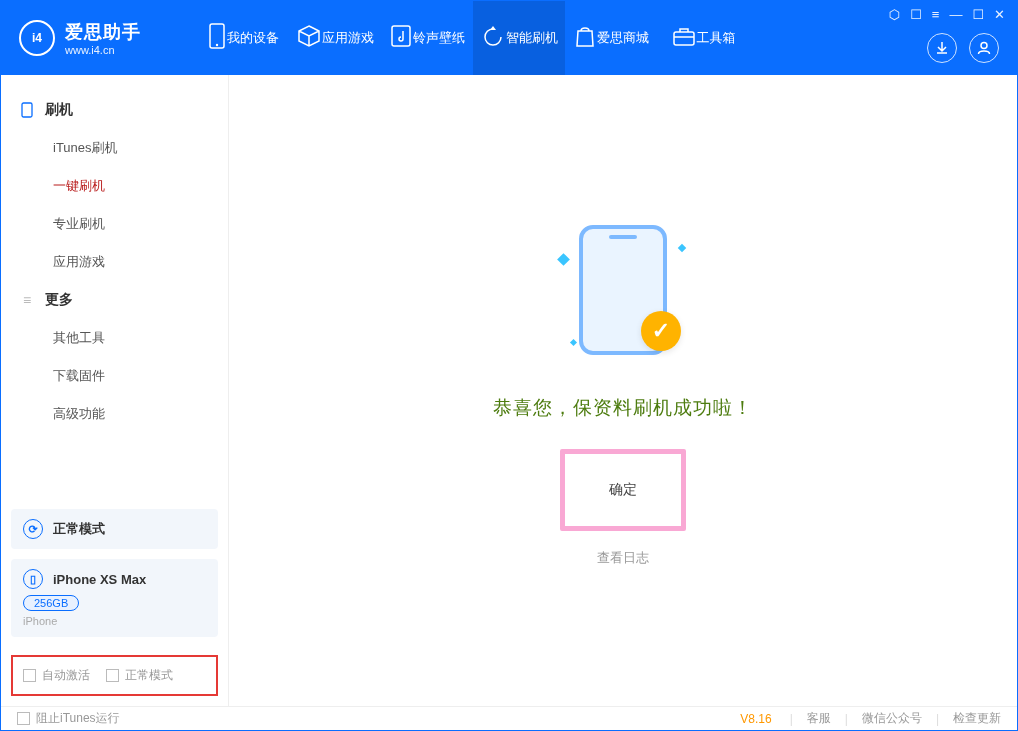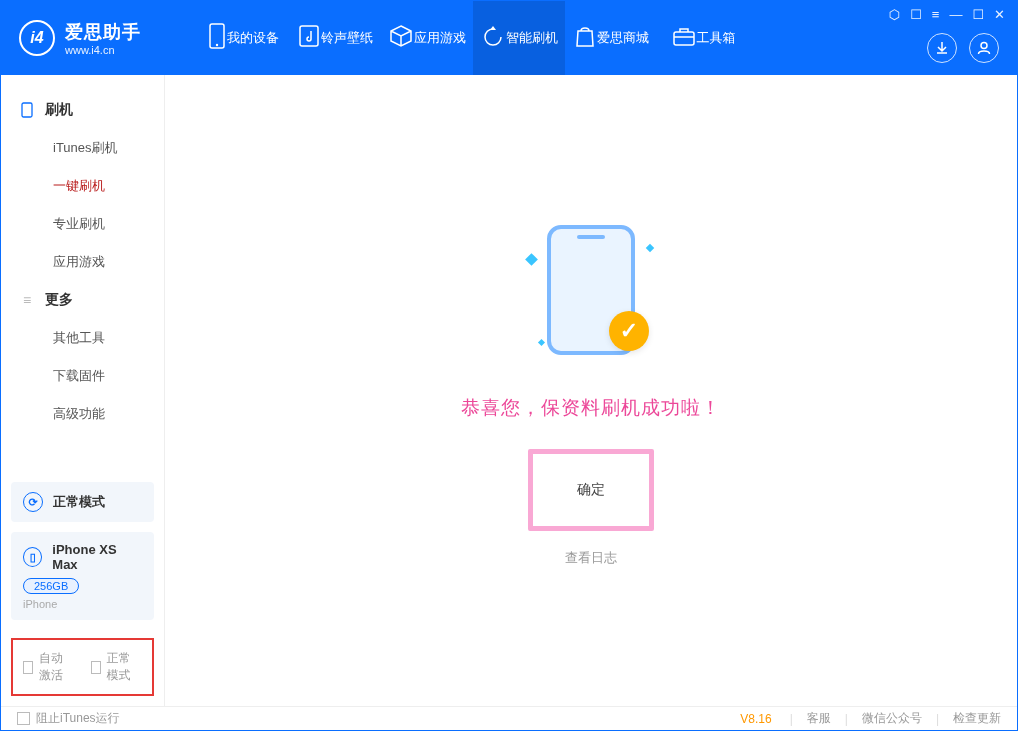--- a/index.html
+++ b/index.html
@@ -1,33 +1,33 @@
 <!DOCTYPE html>
 <html><head>
 <meta charset="utf-8">
 <style>
 * { margin: 0; padding: 0; box-sizing: border-box; }
 body { font-family: "Microsoft YaHei", Arial, sans-serif; background: #f0f0f0; display: flex; justify-content: center; align-items: center; min-height: 100vh; }
 .window { width: 1018px; height: 731px; background: #fff; border: 1px solid #0a6eff; display: flex; flex-direction: column; overflow: hidden; }
 .titlebar { height: 74px; background: linear-gradient(135deg, #0a6eff 0%, #0a6eff 100%); display: flex; align-items: stretch; position: relative; }
 .logo-area { display: flex; align-items: center; padding-left: 18px; width: 196px; }
-.logo-icon { width: 36px; height: 36px; border-radius: 50%; border: 2px solid #fff; display: flex; align-items: center; justify-content: center; color: #fff; font-weight: bold; font-size: 16px; font-style: italic; }
+.logo-icon { width: 36px; height: 36px; border-radius: 50%; border: 2px solid #fff; display: flex; align-items: center; justify-content: center; color: #fff; font-weight: bold; font-size: 12px; }
 .logo-text { margin-left: 10px; color: #fff; }
 .logo-text .cn { font-size: 18px; font-weight: bold; letter-spacing: 1px; }
 .logo-text .url { font-size: 11px; opacity: 0.9; }
 .nav-tabs { display: flex; flex: 1; }
 .nav-tab { width: 92px; display: flex; flex-direction: row; align-items: center; justify-content: center; color: #fff; font-size: 13px; cursor: pointer; position: relative; text-align: center; }
 .nav-tab.active { background: rgba(0,0,0,0.12); }
 .nav-tab .icon { font-size: 22px; margin-bottom: 4px; display:flex; align-items:center; justify-content:center; height: 28px;}
 .win-controls { position: absolute; top: 0; right: 0; display: flex; align-items: center; height: 26px; gap: 10px; padding-right: 12px; }
 .win-controls span { color: #fff; font-size: 13px; cursor: pointer; opacity: 0.9; }
 .right-buttons { position: absolute; right: 18px; bottom: 12px; display: flex; gap: 12px; }
 .circle-btn { width: 30px; height: 30px; border: 1.5px solid rgba(255,255,255,0.8); border-radius: 50%; display: flex; align-items: center; justify-content: center; color: #fff; cursor: pointer; }
 .body { flex: 1; display: flex; min-height: 0; }
-.sidebar { width: 164px; border-right: 1px solid #eee; display: flex; flex-direction: column; background: #fff; }
+.sidebar { width: 228px; border-right: 1px solid #eee; display: flex; flex-direction: column; background: #fff; }
 .side-scroll { flex: 1; overflow-y: auto; padding-top: 16px; }
 .side-group-header { display: flex; align-items: center; gap: 10px; padding: 10px 18px; color: #333; font-size: 14px; font-weight: bold; }
 .side-group-header .gicon { width: 16px; display: flex; justify-content: center; color: #0a6eff; }
 .side-item { padding: 10px 18px 10px 52px; font-size: 13px; color: #555; cursor: pointer; }
 .side-item.active { color: #b91c1c; }
 .device-blocks { padding: 0 10px 10px 10px; }
 .device-block { background: #f2f6fb; border-radius: 4px; padding: 10px 12px; margin-top: 10px; }
 .device-block .hdr { display: flex; align-items: center; gap: 10px; font-size: 13px; color: #333; font-weight: bold; }
 .device-block .hdr .dicon { width: 20px; height: 20px; border-radius: 50%; border: 1.5px solid #0a6eff; display: flex; align-items: center; justify-content: center; color: #0a6eff; font-size: 11px; }
 .badge { display: inline-block; border: 1px solid #0a6eff; color: #0a6eff; border-radius: 10px; padding: 1px 10px; font-size: 11px; margin-top: 6px; background: #e8f1ff; }
@@ -37,21 +37,21 @@
 .chk .box { width: 13px; height: 13px; border: 1px solid #bbb; background: #fff; }
 .main { flex: 1; display: flex; flex-direction: column; align-items: center; justify-content: center; background: #fff; position: relative; }
 .success-illus { position: relative; width: 180px; height: 160px; margin-bottom: 20px; }
 .phone { position: absolute; left: 50%; top: 10px; transform: translateX(-50%); width: 88px; height: 130px; border: 4px solid #7db9ff; border-radius: 14px; background: #eaf4ff; }
 .phone::before { content:''; position:absolute; top:6px; left:50%; transform:translateX(-50%); width:28px; height:4px; background:#7db9ff; border-radius:3px; }
 .check-badge { position: absolute; right: 32px; bottom: 24px; width: 40px; height: 40px; background: #ffb300; border-radius: 50%; display: flex; align-items: center; justify-content: center; color: #fff; font-size: 22px; font-weight: bold; box-shadow: 0 2px 6px rgba(0,0,0,0.1); }
 .sparkle { position: absolute; background: #3ac5ff; transform: rotate(45deg); }
 .s1 { width: 9px; height: 9px; left: 26px; top: 40px; }
 .s2 { width: 6px; height: 6px; right: 28px; top: 30px; }
 .s3 { width: 5px; height: 5px; left: 38px; bottom: 30px; }
-.success-title { font-size: 19px; color: #ec4899; letter-spacing: 1px; margin-bottom: 28px; }
+.success-title { font-size: 19px; color: #4d7c0f; letter-spacing: 1px; margin-bottom: 28px; }
 .confirm-btn { border: 5px solid #f9a8d4; background: #fff; padding: 27px 44px; font-size: 14px; color: #444; cursor: pointer; border-radius: 2px; }
 .view-log { margin-top: 18px; font-size: 13px; color: #999; cursor: pointer; }
 .footer { height: 24px; border-top: 1px solid #eee; display: flex; align-items: center; padding: 0 16px; font-size: 12px; color: #999; }
 .footer .left { display: flex; align-items: center; gap: 6px; }
 .footer .spacer { flex: 1; }
 .footer .ver { color: #ff9800; margin-right: 18px; }
 .footer .links { display: flex; align-items: center; gap: 14px; }
 .footer .links span { cursor: pointer; }
 .footer .sep { color: #ddd; }
 </style>
@@ -72,34 +72,34 @@
         <div class="icon">
             <svg width="20" height="26" viewBox="0 0 20 26">
               <rect x="3" y="1" width="14" height="24" rx="2" fill="none" stroke="#fff" stroke-width="1.5"></rect>
               <circle cx="10" cy="22" r="1.2" fill="#fff"></circle>
             </svg>
           </div>
         <span>我的设备</span>
       </div>
       <div class="nav-tab">
         <div class="icon">
+            <svg width="26" height="26" viewBox="0 0 26 26">
+              <path d="M13 3 L23 8 L23 18 L13 23 L3 18 L3 8 Z M3 8 L13 13 L23 8 M13 13 L13 23" fill="none" stroke="#fff" stroke-width="1.5"></path>
+            </svg>
+          </div>
+        <span>应用游戏</span>
+      </div>
+      <div class="nav-tab">
+        <div class="icon">
             <svg width="24" height="26" viewBox="0 0 24 26">
               <rect x="3" y="3" width="18" height="20" rx="2" fill="none" stroke="#fff" stroke-width="1.5"></rect>
               <path d="M14 8 L14 16 A2 2 0 1 1 12 14" fill="none" stroke="#fff" stroke-width="1.5"></path>
             </svg>
           </div>
         <span>铃声壁纸</span>
-      </div>
-      <div class="nav-tab">
-        <div class="icon">
-            <svg width="26" height="26" viewBox="0 0 26 26">
-              <path d="M13 3 L23 8 L23 18 L13 23 L3 18 L3 8 Z M3 8 L13 13 L23 8 M13 13 L13 23" fill="none" stroke="#fff" stroke-width="1.5"></path>
-            </svg>
-          </div>
-        <span>应用游戏</span>
       </div>
       <div class="nav-tab active">
         <div class="icon">
             <svg width="26" height="26" viewBox="0 0 26 26">
               <path d="M13 3 L16 7 L10 7 Z" fill="#fff"></path>
               <circle cx="13" cy="14" r="8" fill="none" stroke="#fff" stroke-width="1.5" stroke-dasharray="38 12"></circle>
             </svg>
           </div>
         <span>智能刷机</span>
       </div>

